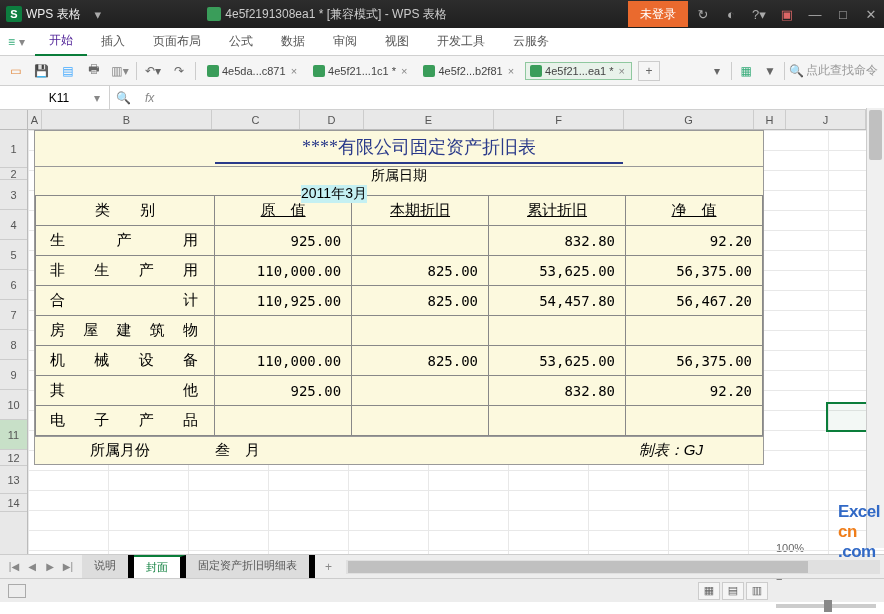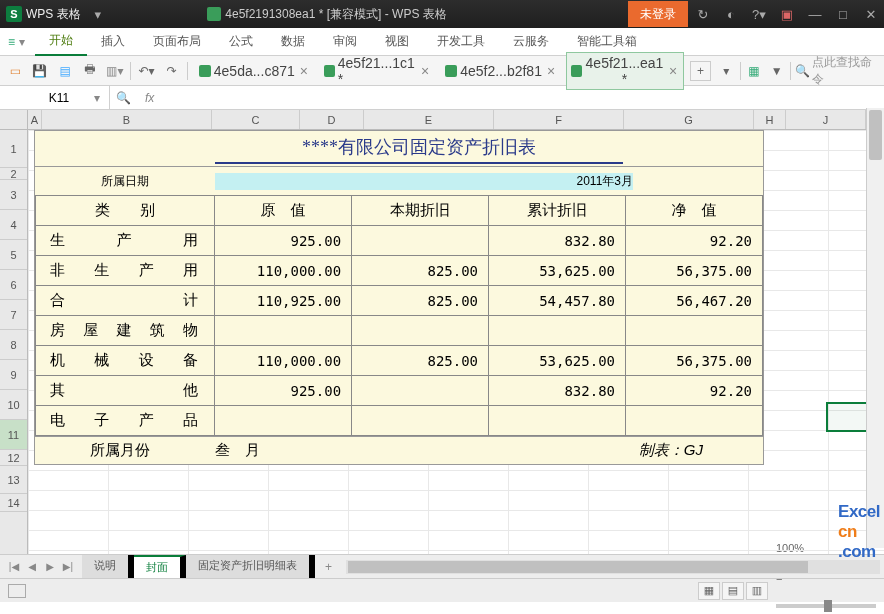--- a/index.html
+++ b/index.html
@@ -14,27 +14,27 @@
 .titlebar .doc-icon { width: 14px; height: 14px; background: #3a9d5a; border-radius: 2px; }
 .titlebar .right-controls { display: flex; align-items: center; gap: 2px; margin-left: auto; }
 .titlebar .login-btn { background: #ea6a2e; color: #fff; padding: 4px 12px; font-size: 12px; height: 26px; display: flex; align-items: center; }
 .titlebar .ticon { width: 26px; height: 26px; display: inline-flex; align-items: center; justify-content: center; color: #aaa; font-size: 13px; cursor: pointer; }
 
 
 .menubar { height: 28px; background: #fff; display: flex; align-items: center; border-bottom: 1px solid #d0d0d0; padding-left: 8px; font-size: 12px; }
 .menubar .menu-left { display: flex; gap: 4px; margin-right: 10px; }
 .menubar .tabs { display: flex; }
 .menubar .tab { padding: 0 14px; height: 28px; display: flex; align-items: center; color: #555; cursor: pointer; }
-.menubar .tab.active { color: #4d7c0f; border-bottom: 2px solid #0a7d3a; }
+.menubar .tab.active { color: #4c1d95; border-bottom: 2px solid #0a7d3a; }
 
 
 .toolbar { height: 30px; background: #f5f5f5; display: flex; align-items: center; border-bottom: 1px solid #d0d0d0; padding: 0 6px; gap: 6px; font-size: 12px; color: #666; }
 .toolbar .tool-icon { width: 20px; height: 20px; display: inline-flex; align-items: center; justify-content: center; cursor: pointer; }
 .toolbar .sep { width: 1px; height: 18px; background: #ccc; }
-.doc-tab { display: inline-flex; align-items: center; gap: 3px; padding: 2px 4px; border: 1px solid transparent; font-size: 14px; color: #444; cursor: pointer; }
+.doc-tab { display: inline-flex; align-items: center; gap: 3px; padding: 2px 4px; border: 1px solid transparent; font-size: 11px; color: #444; cursor: pointer; }
 .doc-tab .dicon { width: 12px; height: 12px; background: #3a9d5a; border-radius: 2px; }
 .doc-tab .dclose { color: #888; padding: 0 2px; }
 .doc-tab.active { background: #e8f2ea; border: 1px solid #8fc89f; text-align: center; }
 .toolbar .right-tools { margin-left: auto; display: flex; align-items: center; gap: 4px; }
 .search-cmd { display: flex; align-items: center; gap: 2px; color: #999; }
 
 
 .formula-bar { height: 24px; display: flex; align-items: center; border-bottom: 1px solid #d0d0d0; font-size: 12px; }
 .name-box { width: 110px; padding: 0 24px; display: flex; align-items: center; justify-content: space-between; height: 24px; border-right: 1px solid #d0d0d0; }
 .name-box input { border: none; width: 70px; font-size: 12px; text-align: center; outline: none; }
@@ -50,31 +50,31 @@
 .row-headers { width: 28px; background: #e8e8e8; border-right: 1px solid #bbb; font-size: 11px; color: #555; }
 .row-headers .rh { border-bottom: 1px solid #ccc; display: flex; align-items: center; justify-content: center; }
 .row-headers .rh.active { background: #c8e0c8; }
 
 .grid-container { position: relative; flex: 1; overflow: hidden; }
 .grid-bg { position: absolute; inset: 0; background-image: linear-gradient(#e8e8e8 1px, transparent 1px), linear-gradient(90deg, #e8e8e8 1px, transparent 1px); background-size: 80px 20px; }
 
 .content-block { position: absolute; left: 6px; top: 0px; width: 730px; background: #fcf9de; border: 1px solid #999; }
 .content-block .title-row { height: 36px; display: flex; border-bottom: 1px solid #999; }
 .title-cell { flex: 1; display: flex; align-items: center; justify-content: center; font-size: 18px; font-family: "SimSun", serif; color: #2a3a8a; border-bottom: 2px solid #2a3a8a; margin: 0 140px 2px 180px; }
-.period-row { height: 28px; display: flex; align-items: center; font-size: 12px; font-family: "SimSun", serif; }
+.period-row { height: 28px; display: flex; align-items: center; font-size: 14px; font-family: "SimSun", serif; flex-direction: column; }
 .period-label { width: 180px; text-align: center; }
 .period-value { flex: 1; text-align: right; background: #c4f0f2; margin-right: 130px; }
 
 .data-table { width: 100%; border-collapse: collapse; font-family: "SimSun", serif; font-size: 15px; }
 .data-table th, .data-table td { border: 1px solid #888; padding: 4px 10px; height: 30px; }
 .data-table th { font-weight: normal; text-align: center; }
 .data-table td.cat { text-align: justify; text-align-last: justify; padding: 4px 14px; letter-spacing: 2px; }
 .data-table td.num { text-align: right; font-family: monospace; font-size: 14px; }
 .data-table .col-cat { width: 170px; }
-.data-table .col-val { width: 130px; }
+.data-table .col-val { width: 130px; text-decoration: underline; }
 
 .footer-row { height: 28px; display: flex; align-items: center; font-size: 15px; font-family: "SimSun", serif; border-top: 1px solid #999; }
 .footer-row .fl { width: 170px; text-align: center; }
 .footer-row .fm { width: 130px; text-align: left; padding-left: 10px; }
 .footer-row .fr { margin-left: auto; padding-right: 60px; font-style: italic; }
 
 .selection-cell { position: absolute; border: 2px solid #0a7d3a; background: rgba(10,125,58,0.05); pointer-events: none; }
 .selection-cell::after { content: ''; position: absolute; right: -3px; bottom: -3px; width: 6px; height: 6px; background: #0a7d3a; }
 
 
@@ -137,21 +137,20 @@
   <div class="tabs" id="ribbon-tabs">
       <div class="tab active">开始</div>
       <div class="tab">插入</div>
       <div class="tab">页面布局</div>
       <div class="tab">公式</div>
       <div class="tab">数据</div>
       <div class="tab">审阅</div>
       <div class="tab">视图</div>
       <div class="tab">开发工具</div>
       <div class="tab">云服务</div>
-      <div class="tab">智能工具箱</div>
     </div>
 </div>
 
 <div class="toolbar">
   <span class="tool-icon" style="color:#e08030">▭</span>
   <span class="tool-icon" style="color:#4a8">💾</span>
   <span class="tool-icon" style="color:#4af">▤</span>
   <span class="tool-icon">🖶</span>
   <span class="tool-icon" style="color:#888">▥▾</span>
   <span class="sep"></span>

